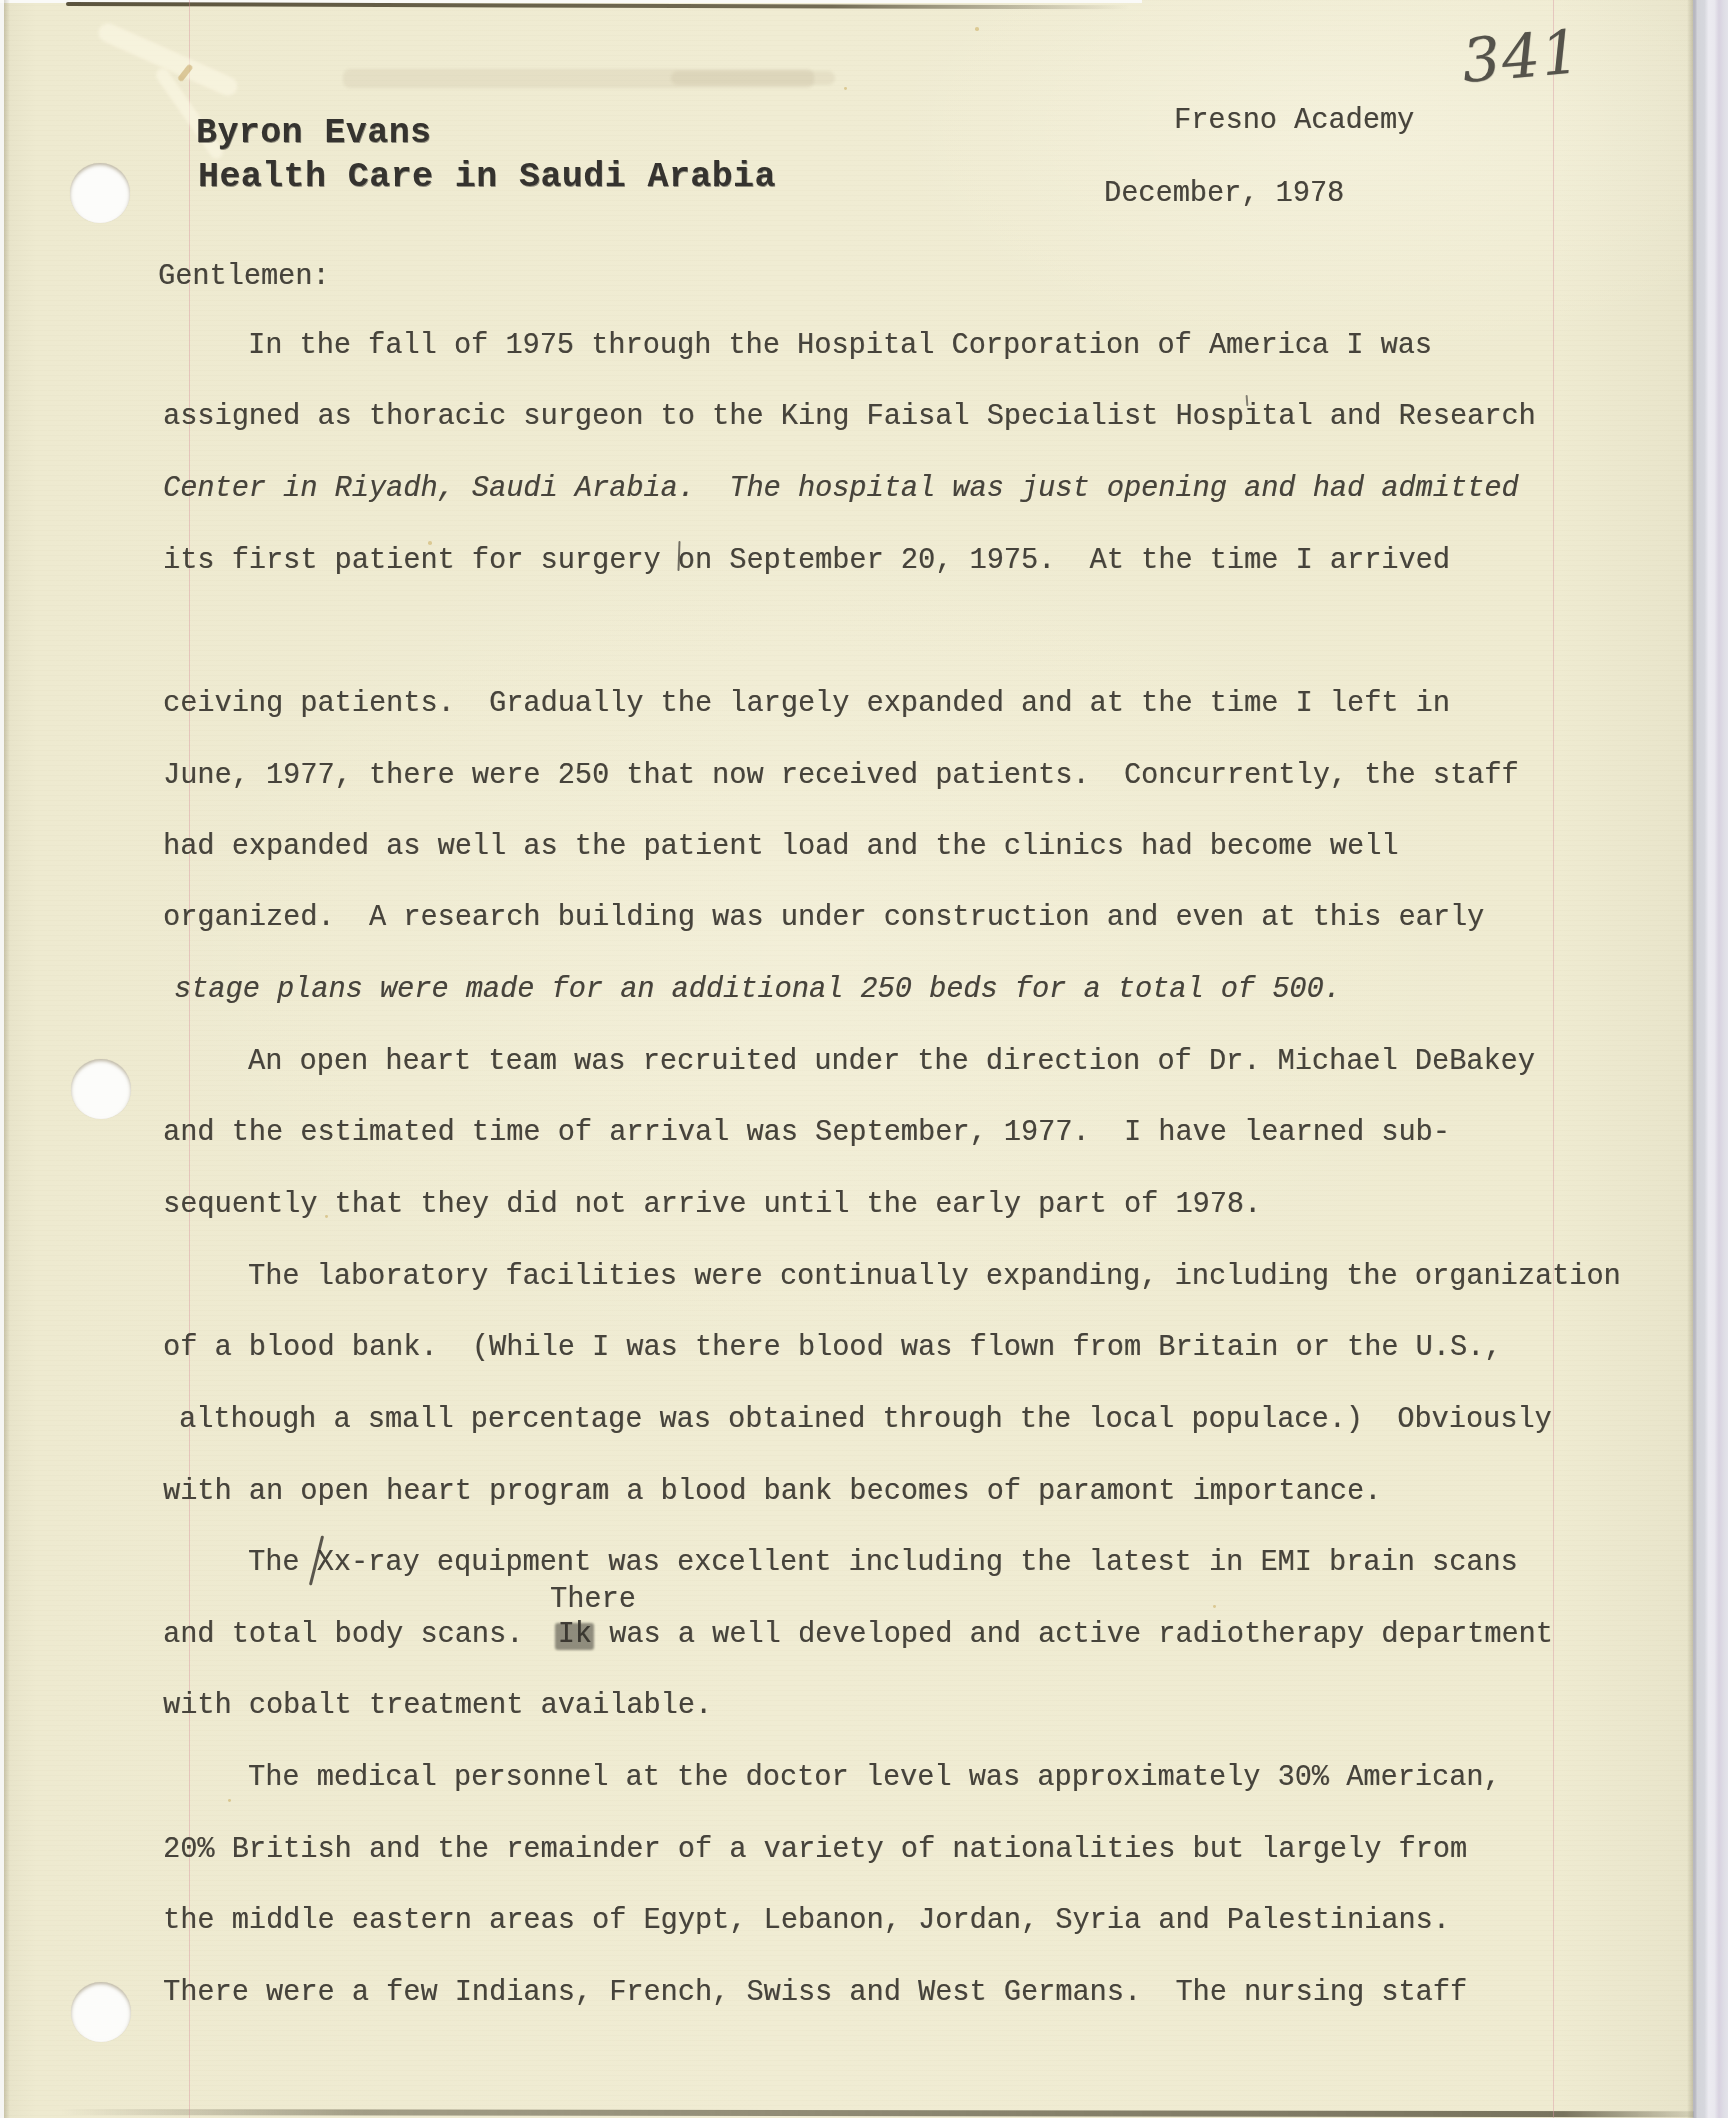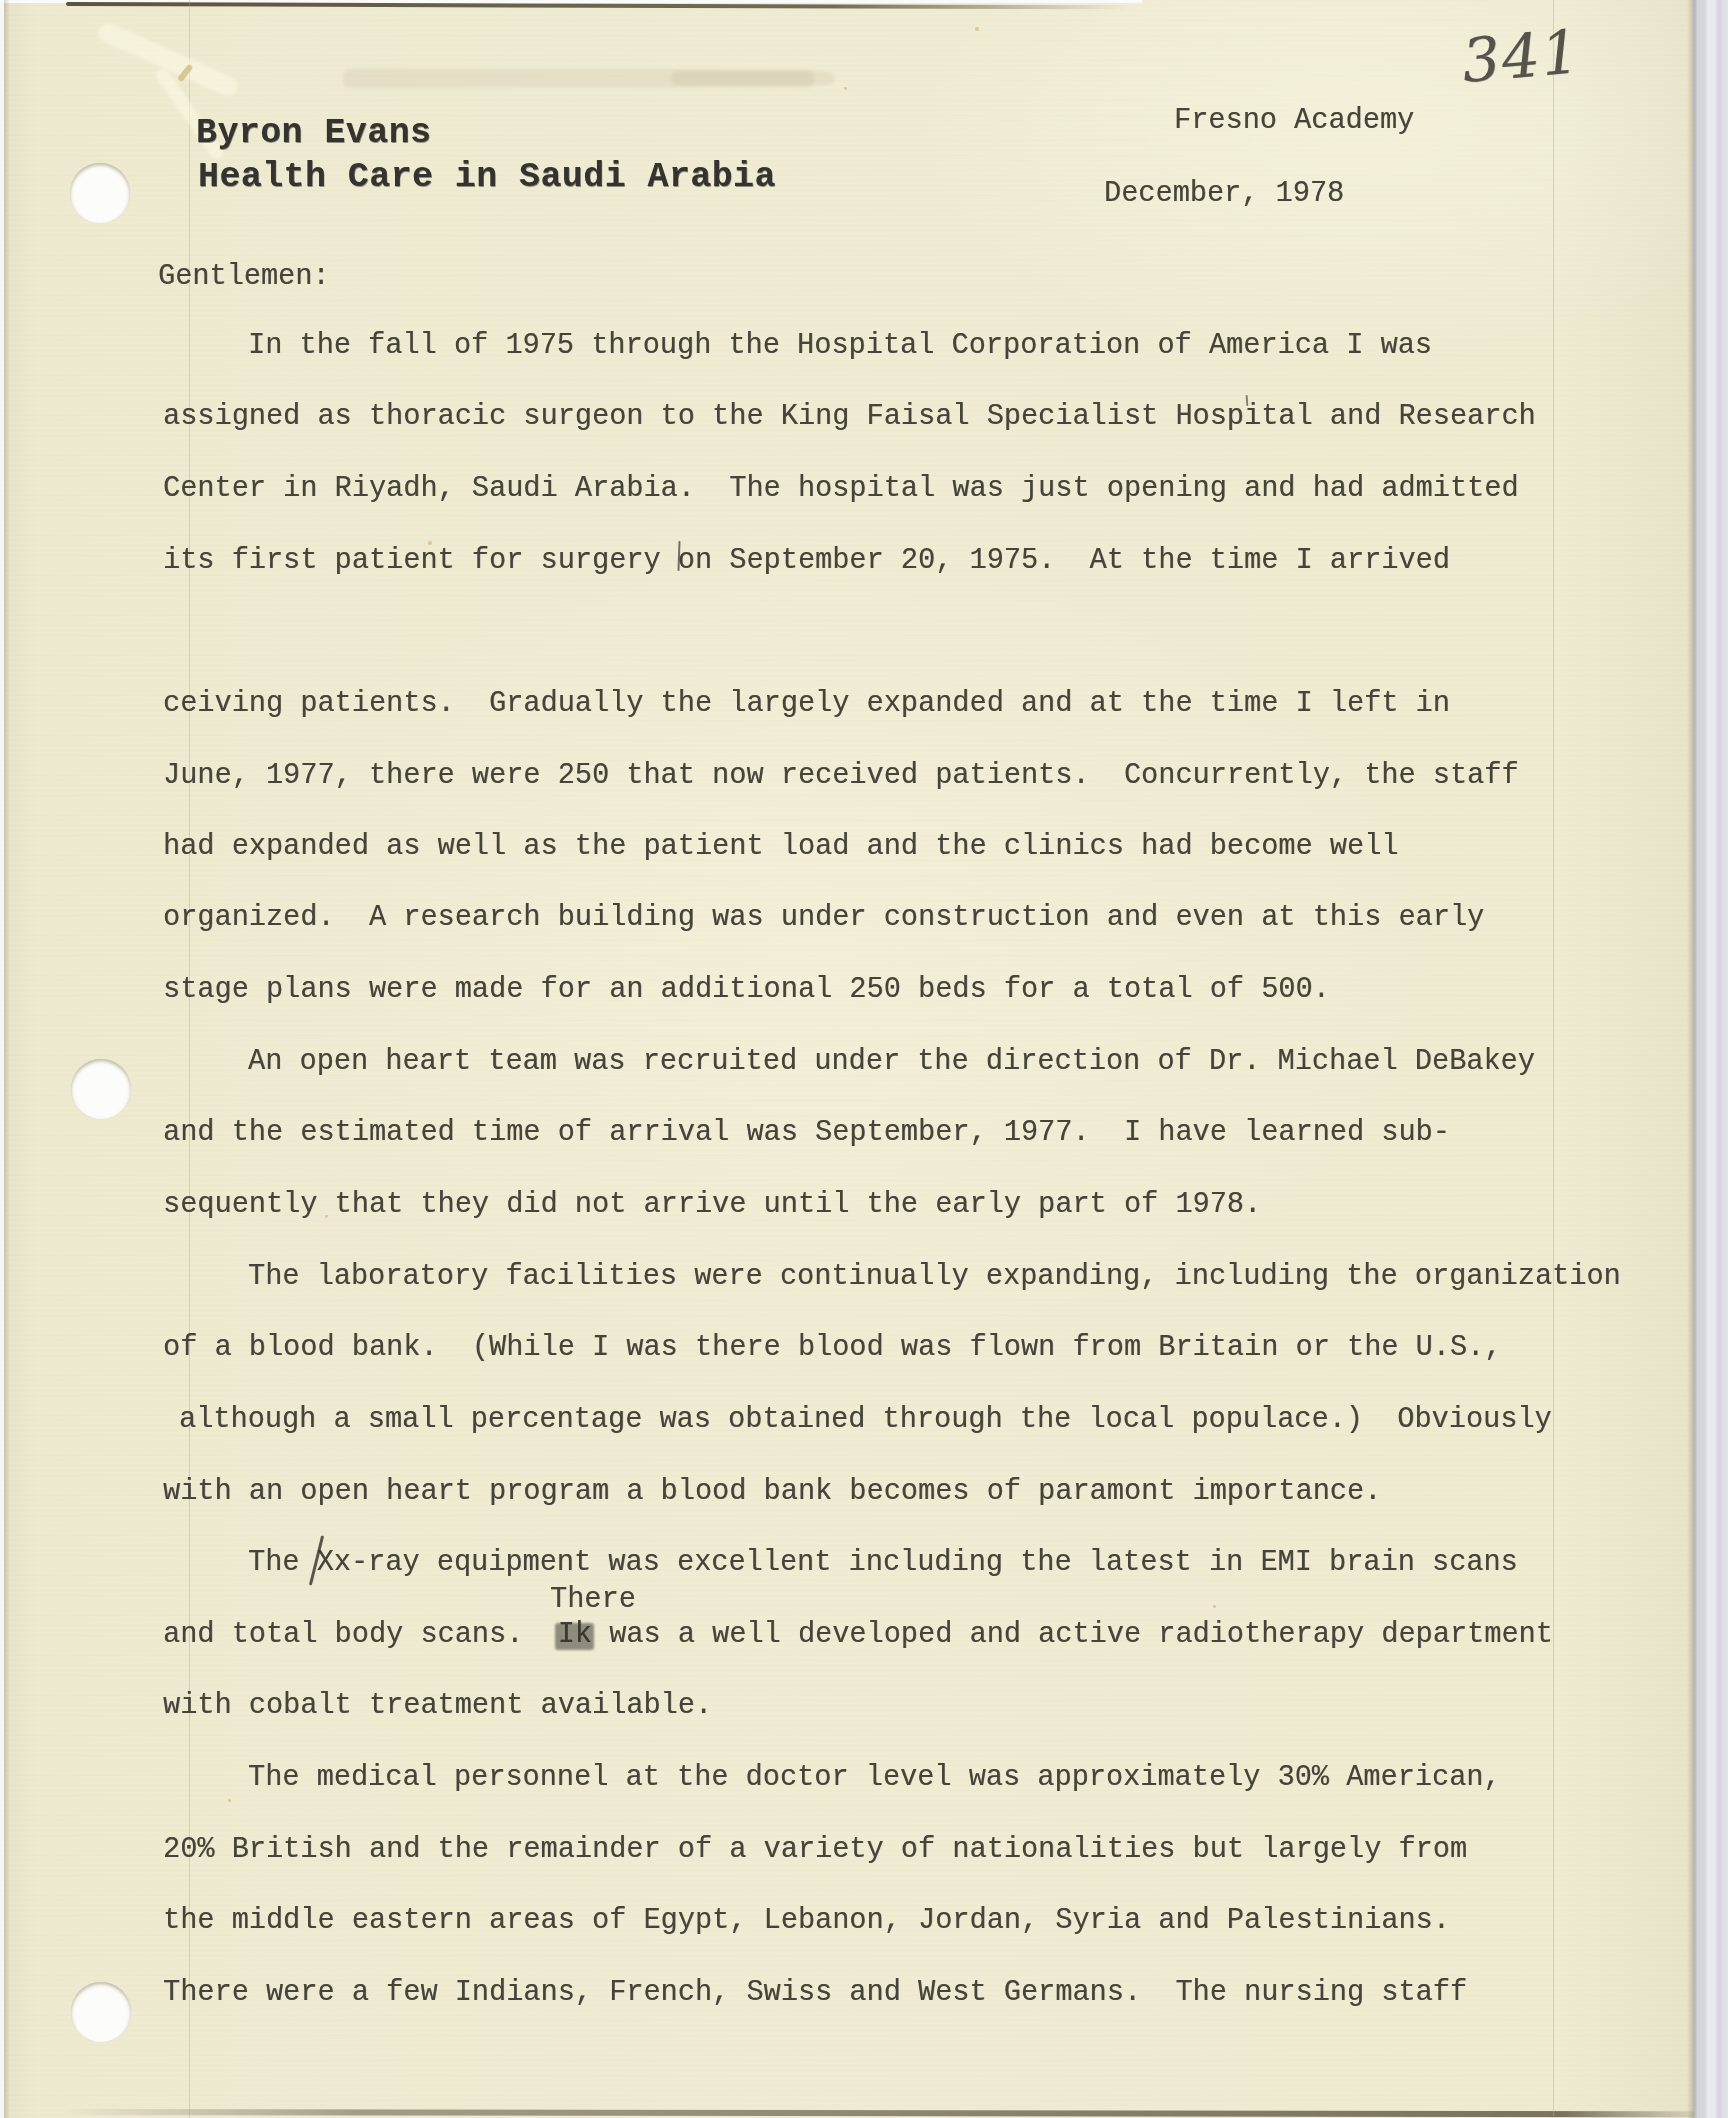--- a/index.html
+++ b/index.html
@@ -97,27 +97,27 @@
 
   <div class="tw head" style="left:196px;top:116px;">Byron Evans</div>
   <div class="tw head" style="left:198px;top:160px;">Health Care in Saudi Arabia</div>
   <div class="tw" style="left:1129px;top:107px;margin-left:45px;">Fresno Academy</div>
   <div class="tw" style="left:1104px;top:180px;">December, 1978</div>
 
   <div class="tw" style="left:158px;top:263px;">Gentlemen:</div>
 
   <div class="tw" style="left:248px;top:332px;">In the fall of 1975 through the Hospital Corporation of America I was</div>
   <div class="tw" style="left:163px;top:403px;">assigned as thoracic surgeon to the King Faisal Specialist Hospital and Research</div>
-  <div class="tw" style="left:163px;top:475px;">Center in Riyadh, Saudi Arabia.  The hospital was just opening and had admitted</div>
+  <div class="tw" style="left:163px;top:475px;font-style:italic;">Center in Riyadh, Saudi Arabia.  The hospital was just opening and had admitted</div>
   <div class="tw" style="left:163px;top:547px;">its first patient for surgery on September 20, 1975.  At the time I arrived</div>
   <div class="tw" style="left:163px;top:690px;">ceiving patients.  Gradually the largely expanded and at the time I left in</div>
   <div class="tw" style="left:163px;top:762px;">June, 1977, there were 250 that now received patients.  Concurrently, the staff</div>
   <div class="tw" style="left:163px;top:833px;">had expanded as well as the patient load and the clinics had become well</div>
   <div class="tw" style="left:163px;top:904px;">organized.  A research building was under construction and even at this early</div>
-  <div class="tw" style="left:163px;top:976px;">stage plans were made for an additional 250 beds for a total of 500.</div>
+  <div class="tw" style="left:174px;top:976px;font-style:italic;">stage plans were made for an additional 250 beds for a total of 500.</div>
   <div class="tw" style="left:248px;top:1048px;">An open heart team was recruited under the direction of Dr. Michael DeBakey</div>
   <div class="tw" style="left:163px;top:1119px;">and the estimated time of arrival was September, 1977.  I have learned sub-</div>
   <div class="tw" style="left:163px;top:1191px;">sequently that they did not arrive until the early part of 1978.</div>
   <div class="tw" style="left:248px;top:1263px;">The laboratory facilities were continually expanding, including the organization</div>
   <div class="tw" style="left:163px;top:1334px;">of a blood bank.  (While I was there blood was flown from Britain or the U.S.,</div>
   <div class="tw" style="left:179px;top:1406px;">although a small percentage was obtained through the local populace.)  Obviously</div>
   <div class="tw" style="left:163px;top:1478px;">with an open heart program a blood bank becomes of paramont importance.</div>
   <div class="tw" style="left:248px;top:1549px;">The Xx-ray equipment was excellent including the latest in EMI brain scans</div>
   <div class="tw" style="left:550px;top:1586px;">There</div>
   <div class="tw" style="left:163px;top:1621px;">and total body scans.  Ik was a well developed and active radiotherapy department</div>

